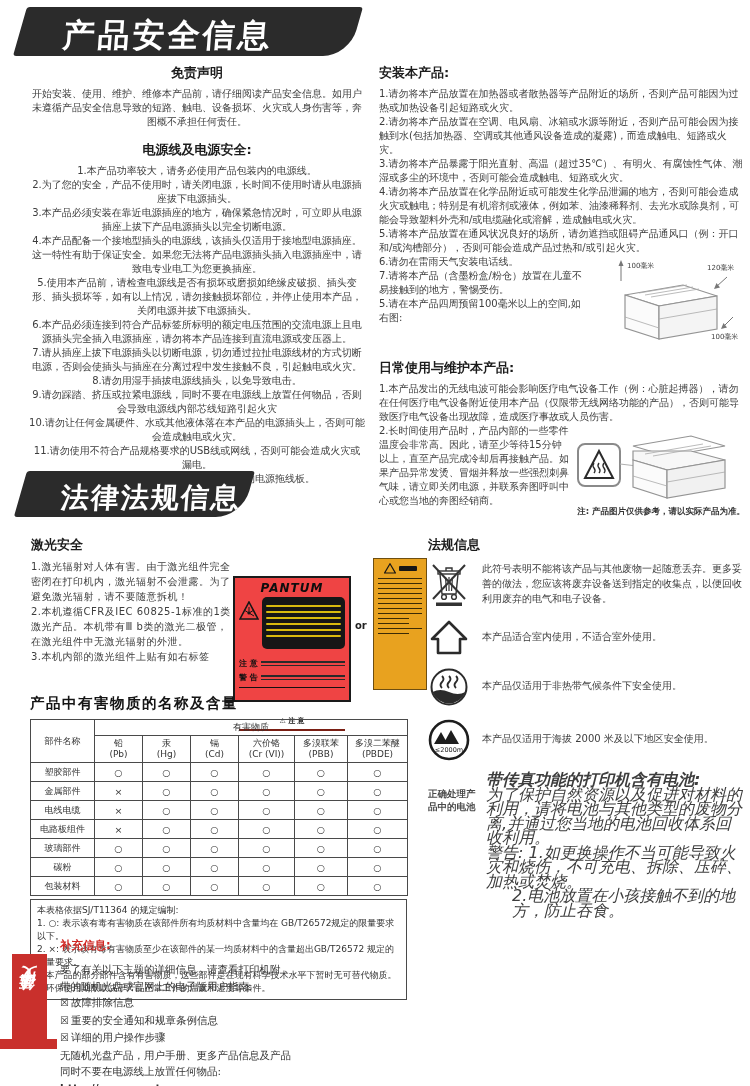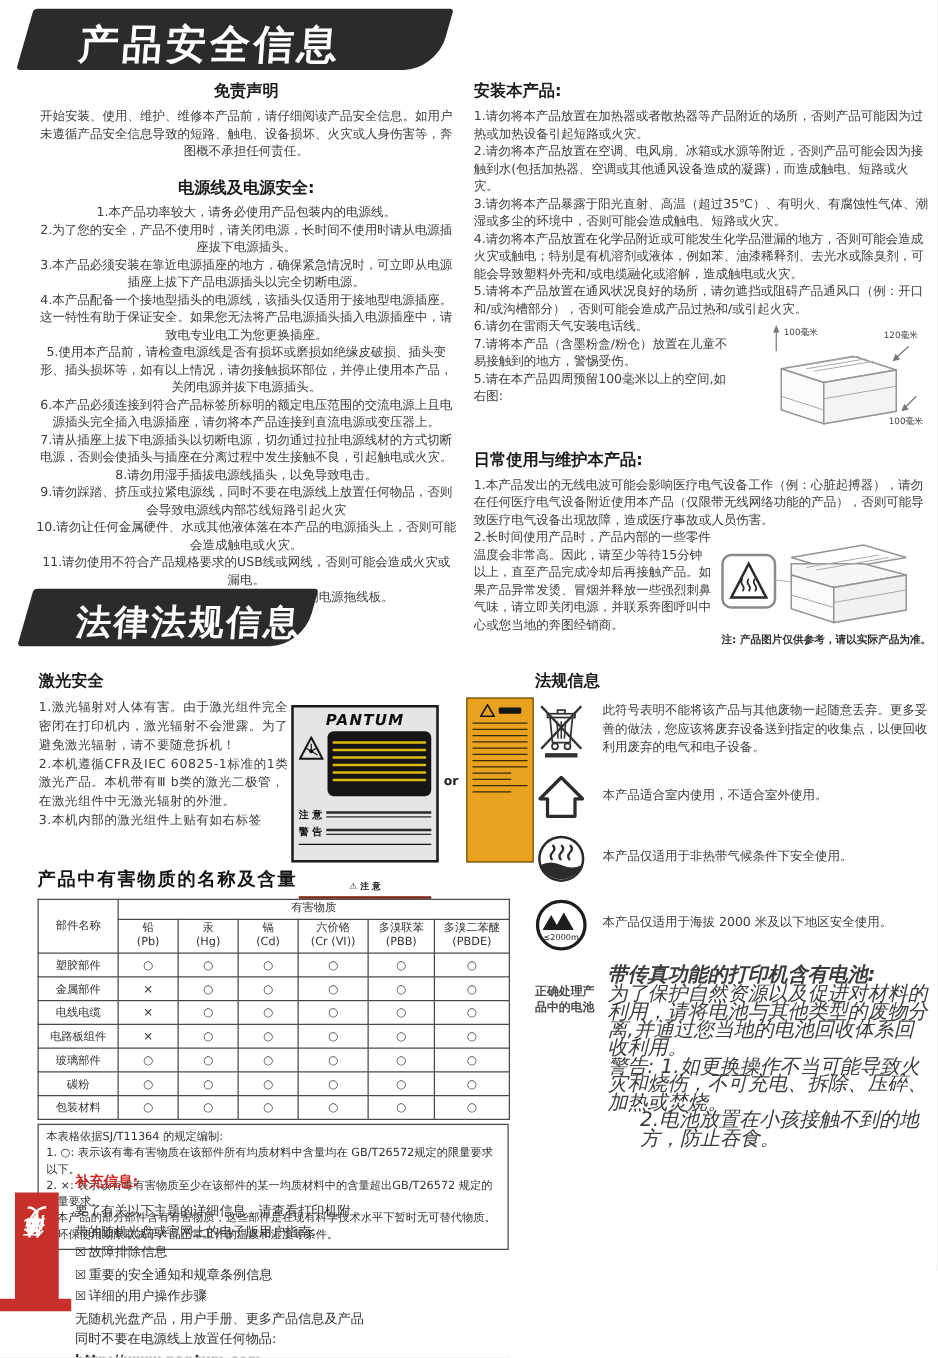--- a/index.html
+++ b/index.html
@@ -40,22 +40,22 @@
   svg { display:block; }
   svg text { font-family:"DejaVu Sans","Liberation Sans",sans-serif; }
 
   
   #laser-sec { position:absolute; left:31px; top:536px; width:204px; }
   #laser-sec .item { letter-spacing:0.5px; line-height:15px; }
 
   
   #labels { position:absolute; left:233px; top:558px; width:196px; height:142px; }
   .lbl-left {
-    position:absolute; left:0; top:6px; width:118px; height:126px;
-    background:#e5e5e5; border:2px solid #1a1a1a; box-sizing:border-box; padding:3px 4px;
+    position:absolute; left:0; top:18px; width:118px; height:126px;
+    background:#ef4444; border:2px solid #1a1a1a; box-sizing:border-box; padding:3px 4px;
   }
   .lbl-brand { text-align:center; font-weight:bold; font-style:italic; font-size:12px; letter-spacing:1px; color:#0e0e0e; }
   .lbl-main { position:relative; margin-top:2px; height:58px; }
   .lbl-tri { position:absolute; left:0; top:4px; }
   .lbl-box { margin-left:23px; height:52px; background:#161616; border-radius:5px; padding:4px 4px; box-sizing:border-box; }
   .lbl-box .bar { height:2px; background:#d9ba0e; margin:4px 0; border-radius:1px; }
   .lbl-cw { display:flex; align-items:center; gap:3px; margin-top:3px; }
   .lbl-cw .cw-ch { font-size:8px; font-weight:bold; color:#111; white-space:nowrap; }
   .lbl-cw .bars { flex:1; }
   .lbl-cw .bars div { height:1.5px; background:#2a2a2a; margin:2px 0; }

